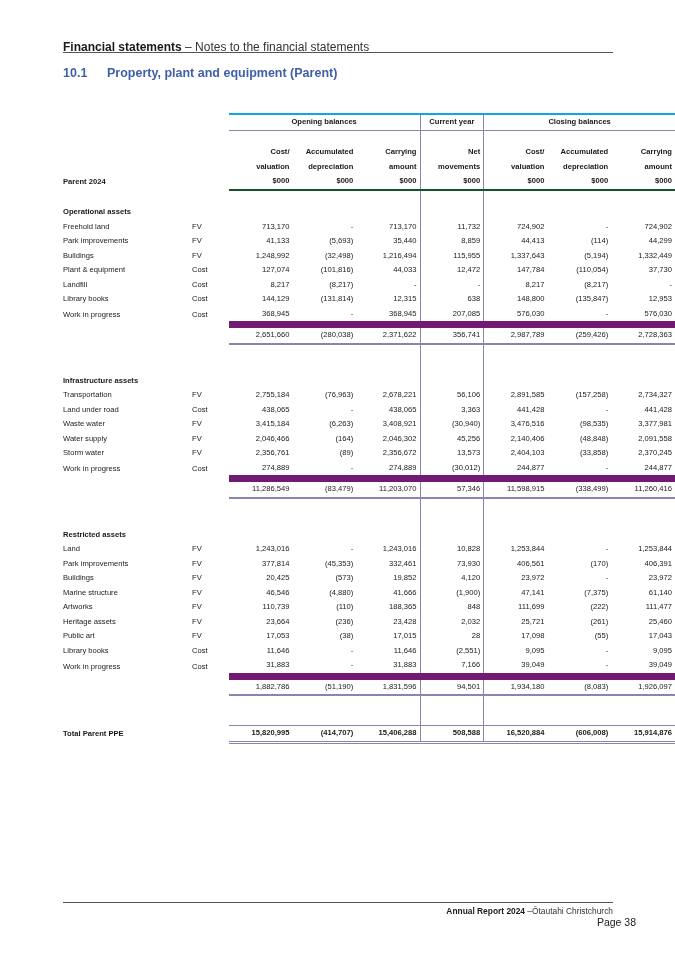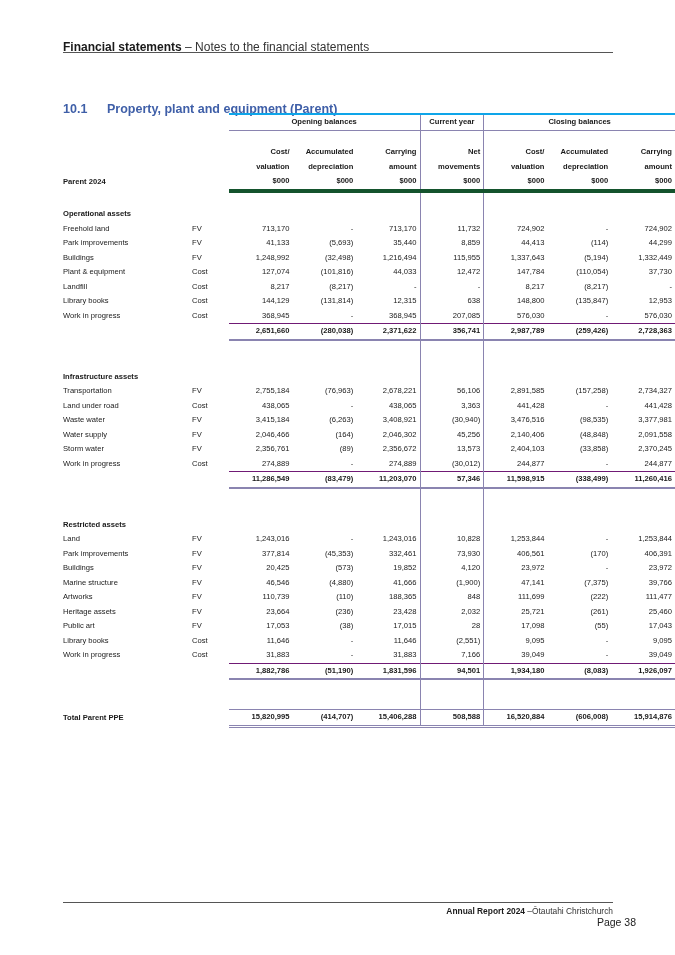--- a/index.html
+++ b/index.html
@@ -1,38 +1,38 @@
 <!DOCTYPE html>
 <html><head>
 <meta charset="utf-8">
 <style>
   html, body { margin: 0; padding: 0; background: #ffffff; }
   body { width: 675px; height: 955px; position: relative; font-family: "Liberation Sans", "DejaVu Sans", sans-serif; color: #1a1a1a; overflow: hidden; }
   .hdr { position: absolute; left: 63px; top: 40px; width: 550px; text-align: left; font-size: 12px; color: #333; }
   .hdr b { font-weight: bold; color: #1a1a1a; }
   .hdr-rule { position: absolute; left: 63px; top: 52px; width: 550px; height: 0; border-top: 1px solid #555; }
   .title { position: absolute; left: 63px; top: 66px; font-size: 12.5px; font-weight: bold; color: #3f5fa8; }
-  .title .num { display: inline-block; width: 44px; margin-top: 36px; }
+  .title .num { display: inline-block; width: 44px; }
 
   table.ppe { position: absolute; left: 63px; top: 113px; border-collapse: collapse; font-size: 7.6px; }
   table.ppe td { padding: 0; height: 14.5px; line-height: 14.5px; white-space: nowrap; }
   col.c-label { width: 130px; }
   col.c-basis { width: 37px; }
   col.c-n { width: 64px; }
   col.c-net { width: 64px; }
   td.num { text-align: right; padding-right: 3px !important; }
   .vl { border-left: 1px solid #8a84b0; }
   .grp-head td { font-weight: bold; height: 16px; line-height: 16px; text-align: center; }
   .grp-head td.g { border-top: 2px solid #0ea5e9; border-bottom: 1px solid #8a84b0; }
   .colhead td { font-weight: bold; text-align: right; vertical-align: bottom; line-height: 10.5px; height: 10.5px; }
   .colhead td.lab { text-align: left; }
   .units td { font-weight: bold; height: 14px; line-height: 14px; }
-  .units td.u { border-bottom: 4px solid #14532d; text-align: right; padding-right: 3px; }
+  .units td.u { border-bottom: 2px solid #14532d; text-align: right; padding-right: 3px; }
   .sect td { font-weight: bold; }
-  .sub td.s { font-weight: bold; border-top: 1px solid #701a75; border-bottom: 2px solid #8a84b0; margin-top: 40px; }
+  .sub td.s { font-weight: normal; border-top: 7px solid #701a75; border-bottom: 2px solid #8a84b0; margin-top: 40px; }
   .gap td { height: 14px; }
   .total td { font-weight: bold; }
   .total td.s { border-bottom: 3px double #8a84b0; }
   .pre-total td.s { border-bottom: 1px solid #8a84b0; }
 
   .ftr-rule { position: absolute; left: 63px; top: 902px; width: 550px; border-top: 1px solid #555; }
   .ftr { position: absolute; left: 63px; top: 906px; width: 550px; text-align: right; font-size: 8.4px; color: #333; }
   .ftr b { color: #1a1a1a; margin-top: 13px; }
   .page { position: absolute; left: 500px; top: 916px; width: 136px; text-align: right; font-size: 10.5px; color: #222; }
 </style>
@@ -396,21 +396,21 @@
       </tr>
       <tr>
         <td>Marine structure</td>
         <td>FV</td>
         <td class="num">46,546</td>
         <td class="num">(4,880)</td>
         <td class="num">41,666</td>
         <td class="vl num">(1,900)</td>
         <td class="vl num">47,141</td>
         <td class="num">(7,375)</td>
-        <td class="num">39,766</td>
+        <td class="num">61,140</td>
       </tr>
       <tr>
         <td>Artworks</td>
         <td>FV</td>
         <td class="num">110,739</td>
         <td class="num">(110)</td>
         <td class="num">188,365</td>
         <td class="vl num">848</td>
         <td class="vl num">111,699</td>
         <td class="num">(222)</td>

